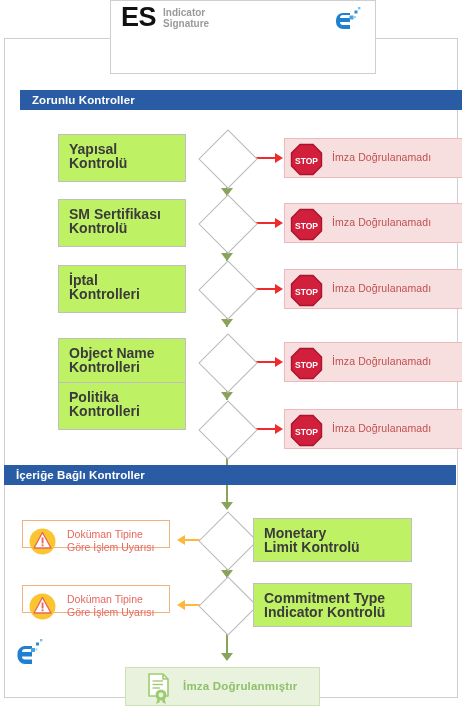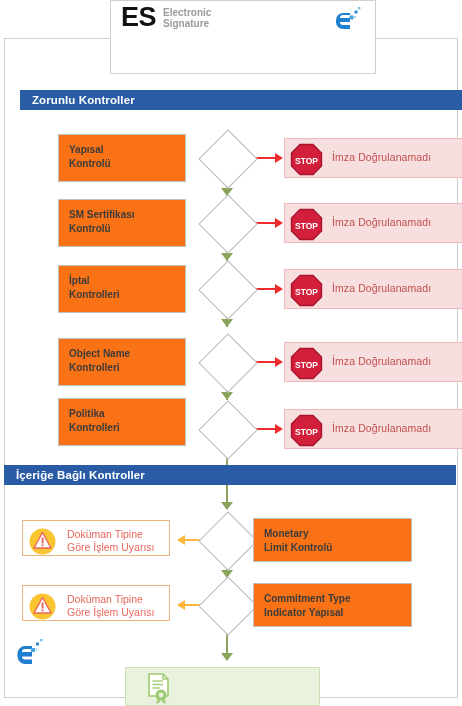--- a/index.html
+++ b/index.html
@@ -38,40 +38,40 @@
     position:absolute;left:4px;width:452px;height:20px;background:#2a5ca6;
     color:#ffffff;font-size:11.5px;font-weight:bold;line-height:20px;
     padding-left:12px;box-sizing:border-box;letter-spacing:.1px;z-index:8;
   }
   #band-1{top:90px;margin-left:16px;}
   #band-2{top:465px;}
 
   
   .lbox{
     position:absolute;box-sizing:border-box;border:1px solid #bfbfbf;
-    background:#f97316;font-size:10px;color:#3b3b3b;font-weight:bold;
+    background:#bef264;font-size:14px;color:#3b3b3b;font-weight:bold;
     line-height:13.5px;padding:8px 0 0 10px;white-space:pre-line;z-index:9;
   }
   .lbox.left{left:58px;width:128px;height:48px;}
   .lbox.right{left:253px;width:159px;height:44px;}
 
   
   .stopbox{
     position:absolute;left:284px;width:187px;height:40px;box-sizing:border-box;
     background:#f7dedf;border:1px solid #eeb9bc;z-index:9;
   }
   .stopbox .txt{
     position:absolute;left:47px;top:12px;font-size:10.5px;color:#c0504d;
     letter-spacing:.1px;
   }
   .stop-ico{position:absolute;left:5px;top:4px;width:33px;height:33px;}
 
   
   .warnbox{
-    position:absolute;left:22px;width:148px;height:36px;box-sizing:border-box;
+    position:absolute;left:22px;width:148px;height:28px;box-sizing:border-box;
     background:#ffffff;border:1px solid #f0b37e;z-index:9;
   }
   .warnbox .txt{
     position:absolute;left:44px;top:7px;font-size:10.5px;color:#e8675c;
     line-height:13px;white-space:pre-line;
   }
   .warn-ico{position:absolute;left:6px;top:7px;width:27px;height:27px;}
 
   
   .diamond{
@@ -111,21 +111,21 @@
   }
   #final-ico{position:absolute;left:17px;top:4px;width:32px;height:32px;}
 
   #footer-logo{position:absolute;left:10px;top:636px;width:36px;height:38px;z-index:9;}
 </style>
 </head>
 <body>
 
 <div id="header-badge">
   <div id="es-mark">ES</div>
-  <div id="es-sub">Electronic
+  <div id="es-sub">Indicator
 Signature</div>
   <div id="badge-logo">
     <svg viewBox="0 0 34 34" width="34" height="34" aria-hidden="true">
       <path d="M21 9 h-7 a7 7 0 0 0 -7 7 v2 a7 7 0 0 0 7 7 h7 v-4 h-7 a3 3 0 0 1 -3 -3 h10 v-4 h-10 a3 3 0 0 1 3 -3 h7 z" fill="#1f7fd0"></path>
       <rect x="20.5" y="11.5" width="4" height="4" fill="#4aa3e0"></rect>
       <rect x="25.5" y="6.5" width="3" height="3" fill="#2b8ed6"></rect>
       <rect x="29" y="3" width="2.4" height="2.4" fill="#7cc0ea"></rect>
       <rect x="25" y="12" width="2" height="2" fill="#9ed2f0"></rect>
     </svg>
   </div>
@@ -197,21 +197,21 @@
     <svg viewBox="0 0 33 33" width="33" height="33" aria-hidden="true">
       <polygon points="10,1.5 23,1.5 31.5,10 31.5,23 23,31.5 10,31.5 1.5,23 1.5,10" fill="#d21f3c" stroke="#a8152c" stroke-width="1.4"></polygon>
       <text x="16.5" y="20.5" font-size="8.5" font-weight="bold" fill="#ffffff" text-anchor="middle" font-family="Liberation Sans, sans-serif">STOP</text>
     </svg>
   </div>
   <div class="txt">İmza Doğrulanamadı</div>
 </div>
 <div class="vline" style="top:382px;height:18px"></div>
 <div class="varrow" style="top:392px"></div>
 
-<div class="lbox left" style="top:398px">Politika
+<div class="lbox left" style="top:382px">Politika
 Kontrolleri</div>
 <div class="diamond" style="top:409px"></div>
 <div class="hline-r" style="top:428px"></div>
 <div class="harrow-r" style="top:424px"></div>
 <div class="stopbox" style="top:409px">
   <div class="stop-ico">
     <svg viewBox="0 0 33 33" width="33" height="33" aria-hidden="true">
       <polygon points="10,1.5 23,1.5 31.5,10 31.5,23 23,31.5 10,31.5 1.5,23 1.5,10" fill="#d21f3c" stroke="#a8152c" stroke-width="1.4"></polygon>
       <text x="16.5" y="20.5" font-size="8.5" font-weight="bold" fill="#ffffff" text-anchor="middle" font-family="Liberation Sans, sans-serif">STOP</text>
     </svg>
@@ -236,21 +236,21 @@
     </svg>
   </div>
   <div class="txt">Doküman Tipine
 Göre İşlem Uyarısı</div>
 </div>
 <div class="vline" style="top:560px;height:18px"></div>
 <div class="varrow" style="top:570px"></div>
 
 <div class="diamond" style="top:585px"></div>
 <div class="lbox right" style="top:583px">Commitment Type
-Indicator Yapısal</div>
+Indicator Kontrolü</div>
 <div class="hline-l" style="top:604px"></div>
 <div class="harrow-l" style="top:600px"></div>
 <div class="warnbox" style="top:585px">
   <div class="warn-ico">
     <svg viewBox="0 0 27 27" width="27" height="27" aria-hidden="true">
       <circle cx="13.5" cy="13.5" r="13" fill="#fbc531"></circle>
       <polygon points="13.5,4.5 22,20 5,20" fill="#ffffff" stroke="#e8675c" stroke-width="1.4" stroke-linejoin="round"></polygon>
       <rect x="12.6" y="9.5" width="1.9" height="6" fill="#e8675c"></rect>
       <rect x="12.6" y="16.4" width="1.9" height="1.9" fill="#e8675c"></rect>
     </svg>
@@ -278,13 +278,14 @@
       <path d="M20 2 v5 h5" fill="none" stroke="#9ecb72" stroke-width="1.6" stroke-linejoin="round"></path>
       <line x1="9.5" y1="9" x2="20" y2="9" stroke="#9ecb72" stroke-width="1.4"></line>
       <line x1="9.5" y1="12.5" x2="20" y2="12.5" stroke="#9ecb72" stroke-width="1.4"></line>
       <line x1="9.5" y1="16" x2="17" y2="16" stroke="#9ecb72" stroke-width="1.4"></line>
       <circle cx="18" cy="23" r="5.5" fill="#9ecb72"></circle>
       <path d="M14.5 27 l-1.5 5 l4 -2 l-1 -3 z" fill="#9ecb72"></path>
       <path d="M21.5 27 l1.5 5 l-4 -2 l1 -3 z" fill="#9ecb72"></path>
       <circle cx="18" cy="23" r="2.4" fill="#e9f2dd"></circle>
     </svg>
   </div>
+  <div class="txt">İmza Doğrulanmıştır</div>
 </div>
 
 </body></html>

